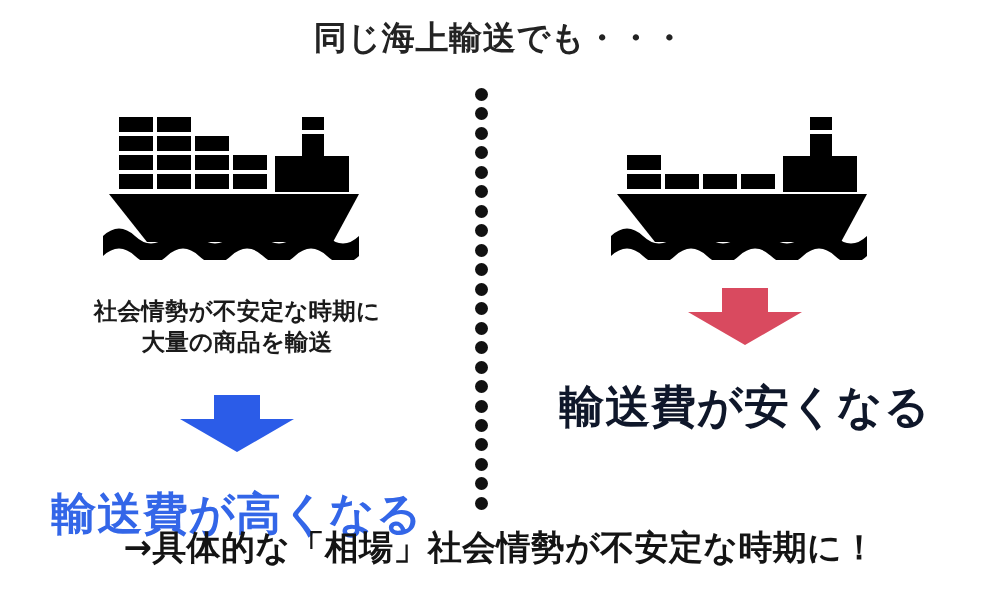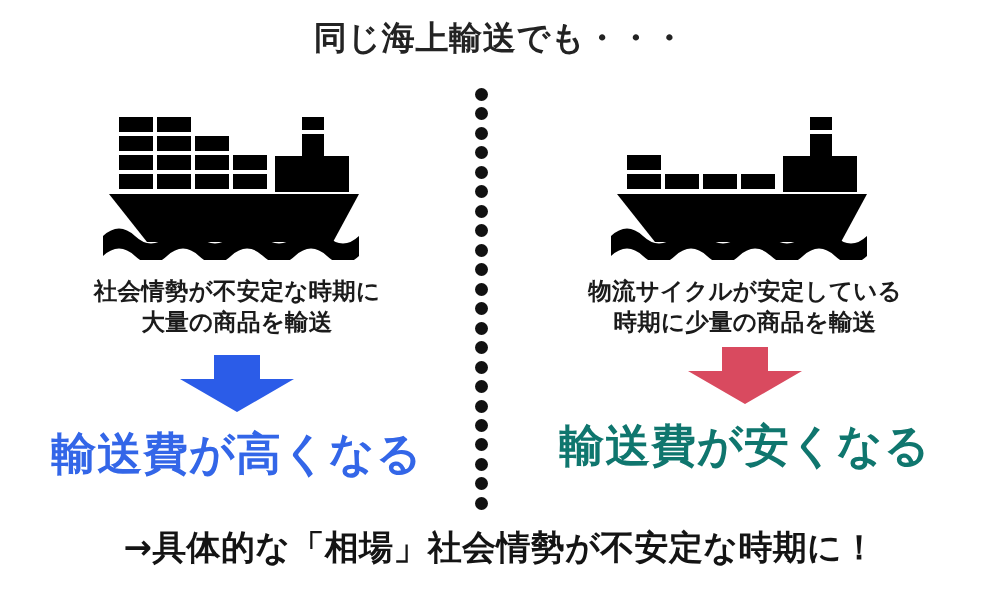--- a/index.html
+++ b/index.html
@@ -62,20 +62,21 @@
   }
 
   
   .col {
     position: absolute;
     top: 100px;
     width: 470px;
     display: flex;
     flex-direction: column;
     align-items: center;
+    gap: 20px;
   }
   .col-left  { left: 2px; }
   .col-right { left: 510px; }
 
   .ship-wrap {
     width: 300px;
     height: 160px;
     display: flex;
     align-items: flex-end;
     justify-content: center;
@@ -109,21 +110,21 @@
 
   .result {
     margin-top: 10px;
     font-size: 45px;
     font-weight: 700;
     letter-spacing: 0.02em;
     line-height: 1.2;
     white-space: nowrap;
   }
   .result.blue { color: #3366e8; }
-  .result.red  { color: #0f766e; }
+  .result.red  { color: #0f172a; }
 
   
   .conclusion {
     position: absolute;
     left: 0;
     top: 527px;
     width: 1000px;
     text-align: center;
     font-size: 34px;
     font-weight: 700;
@@ -237,22 +238,20 @@
           <path d="M6 86 h250 l-26 48 h-186 z"></path>
 
           <path d="M0 128
                    q16 -15 32 0 t32 0 t32 0 t32 0 t32 0 t32 0 t32 0 t32 0
                    v20
                    q-16 15 -32 0 t-32 0 t-32 0 t-32 0 t-32 0 t-32 0 t-32 0 t-32 0 z"></path>
         </g>
       </svg>
     </div>
 
-    <div class="caption">物流サイクルが安定している
-時期に少量の商品を輸送</div>
 
     <div class="arrow-wrap right-arrow">
       <svg class="arrow" viewBox="0 0 118 58" aria-hidden="true">
         <polygon points="36,0 82,0 82,24 116,24 59,57 2,24 36,24" fill="#d94a5f"></polygon>
       </svg>
     </div>
 
     <div class="result red">輸送費が安くなる</div>
   </div>
 

